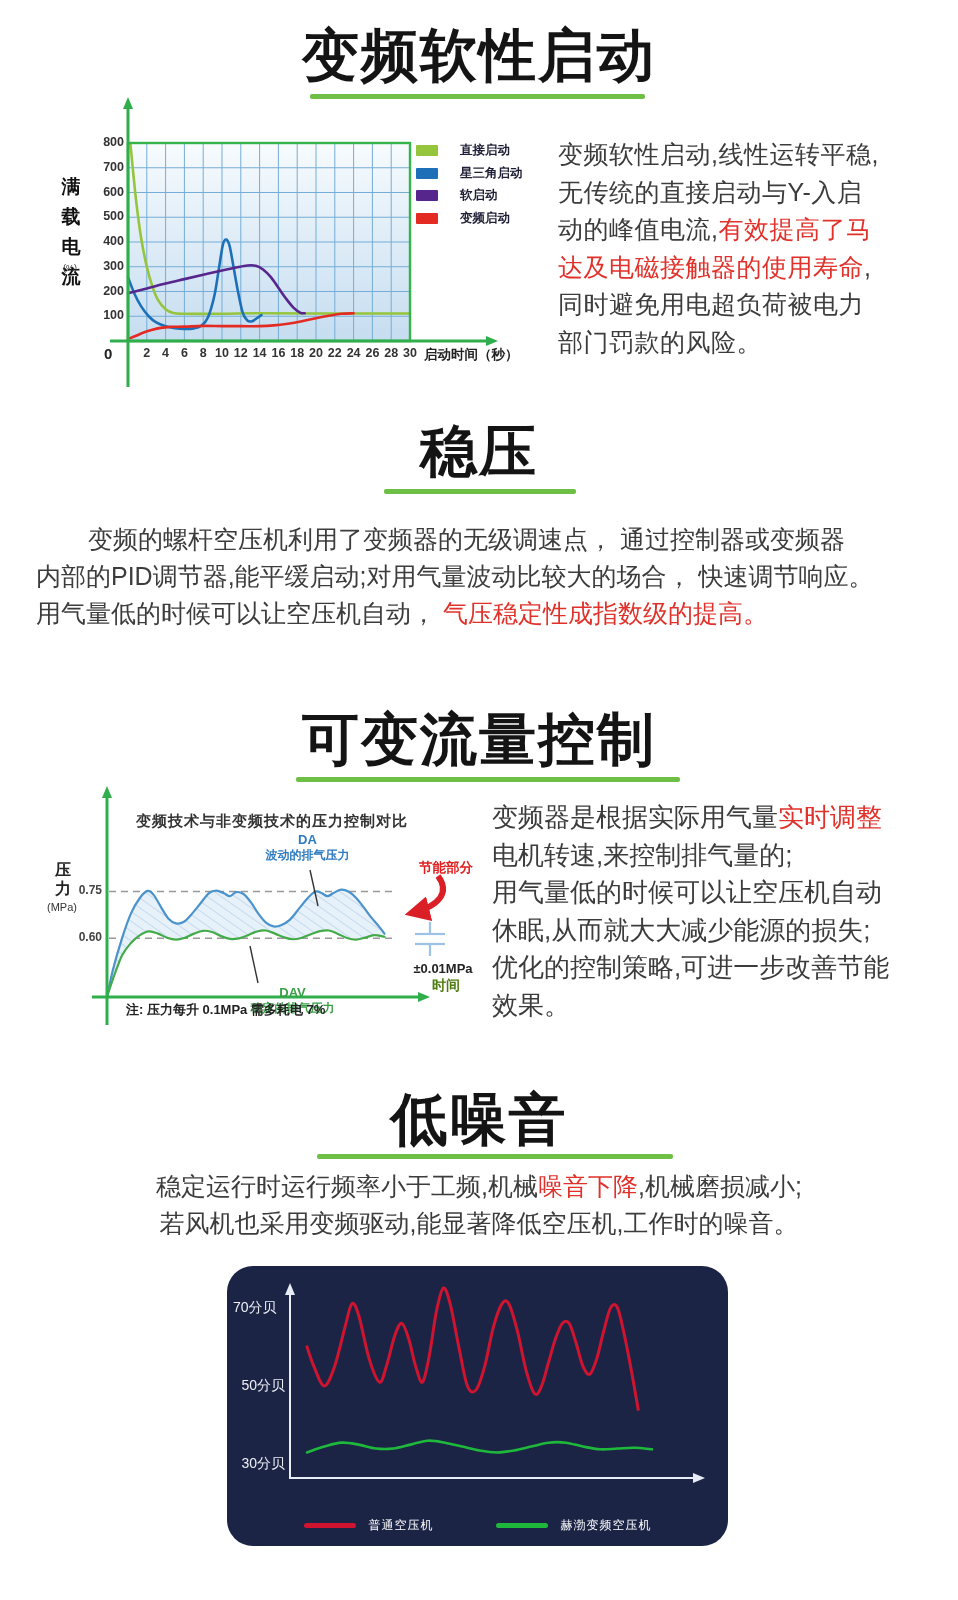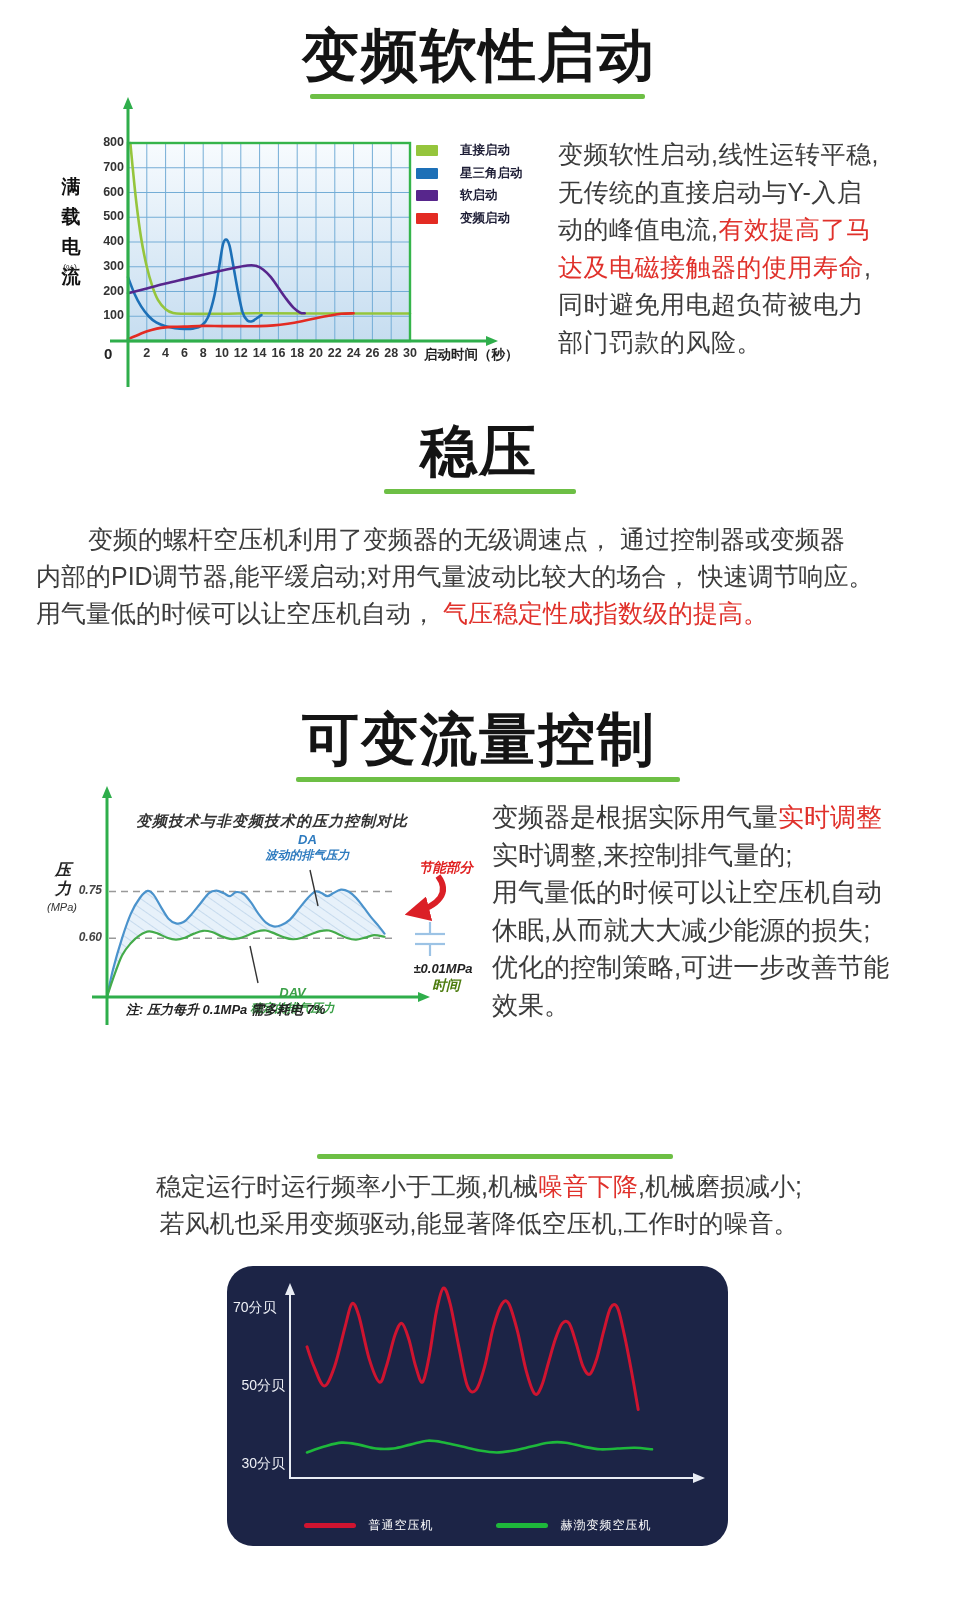--- a/index.html
+++ b/index.html
@@ -175,21 +175,21 @@
   <div class="underline" style="left:384px;top:489px;width:192px;"></div>
   <div class="para p2">
       <div class="tline indent"><span>变频的螺杆空压机利用了变频器的无级调速点， 通过控制器或变频器</span></div>
       <div class="tline"><span>内部的PID调节器,能平缓启动;对用气量波动比较大的场合， 快速调节响应。</span></div>
       <div class="tline"><span>用气量低的时候可以让空压机自动， </span><span class="red">气压稳定性成指数级的提高。</span></div>
     </div>
 
   <div class="sec-title" style="top:704px;">可变流量控制</div>
   <div class="underline" style="left:296px;top:777px;width:384px;"></div>
 
-  <div class="chart-wrap" style="left:40px;top:780px;width:460px;height:250px;font-style:italic;">
+  <div class="chart-wrap" style="left:40px;top:780px;width:460px;height:250px;">
     <svg width="460" height="250" viewBox="0 0 460 250">
       <defs>
         <pattern id="hatch2" patternUnits="userSpaceOnUse" width="8" height="8" patternTransform="rotate(-55)">
           <rect width="8" height="8" fill="#e7f1fa"></rect>
           <line x1="0" y1="0" x2="0" y2="8" stroke="#bed5ea" stroke-width="1.6"></line>
         </pattern>
         <marker id="arr" viewBox="0 0 10 10" refX="7" refY="5" markerWidth="4.2" markerHeight="4.2" orient="auto-start-reverse">
           <path d="M0,0 L10,5 L0,10 z" fill="#db1f26"></path>
         </marker>
       </defs>
@@ -234,27 +234,28 @@
       <div class="t2">稳定的排气压力</div>
     </div>
     <div class="saving-label">节能部分</div>
     <div class="tol-label">±0.01MPa</div>
     <div class="c2xl">时间</div>
     <div class="c2note">注: 压力每升 0.1MPa 需多耗电 7%</div>
   </div>
 
   <div class="para p3">
       <div class="tline"><span>变频器是根据实际用气量</span><span class="red">实时调整</span></div>
-      <div class="tline"><span>实时调整,来控制排气量的;</span></div>
+      <div class="tline"><span>电机转速,来控制排气量的;</span></div>
       <div class="tline"><span>用气量低的时候可以让空压机自动</span></div>
       <div class="tline"><span>休眠,从而就大大减少能源的损失;</span></div>
       <div class="tline"><span>优化的控制策略,可进一步改善节能</span></div>
       <div class="tline"><span>效果。</span></div>
     </div>
 
+  <div class="sec-title" style="top:1084px;">低噪音</div>
   <div class="underline" style="left:317px;top:1154px;width:356px;"></div>
   <div class="para p4">
       <div class="tline"><span>稳定运行时运行频率小于工频,机械</span><span class="red">噪音下降</span><span>,机械磨损减小;</span></div>
       <div class="tline"><span>若风机也采用变频驱动,能显著降低空压机,工作时的噪音。</span></div>
     </div>
 
   <div class="noise-panel chart-wrap">
     <svg width="501" height="280" viewBox="0 0 501 280">
       <g class="under-layer"></g>
       <g class="plot-layer">

